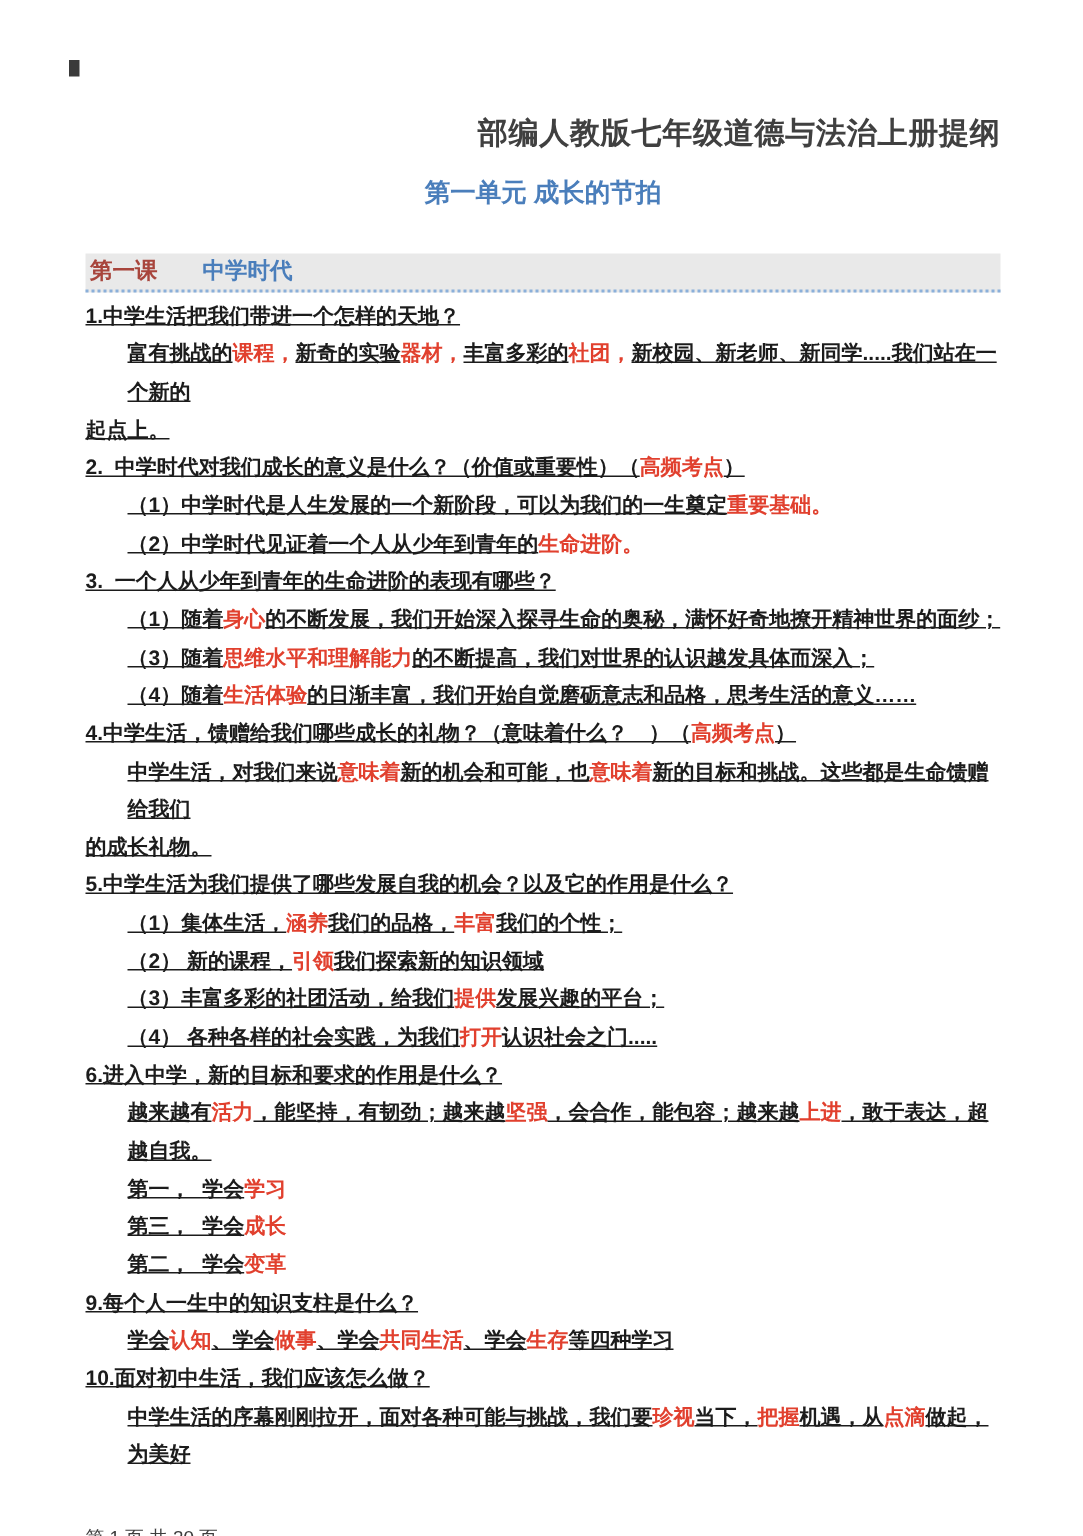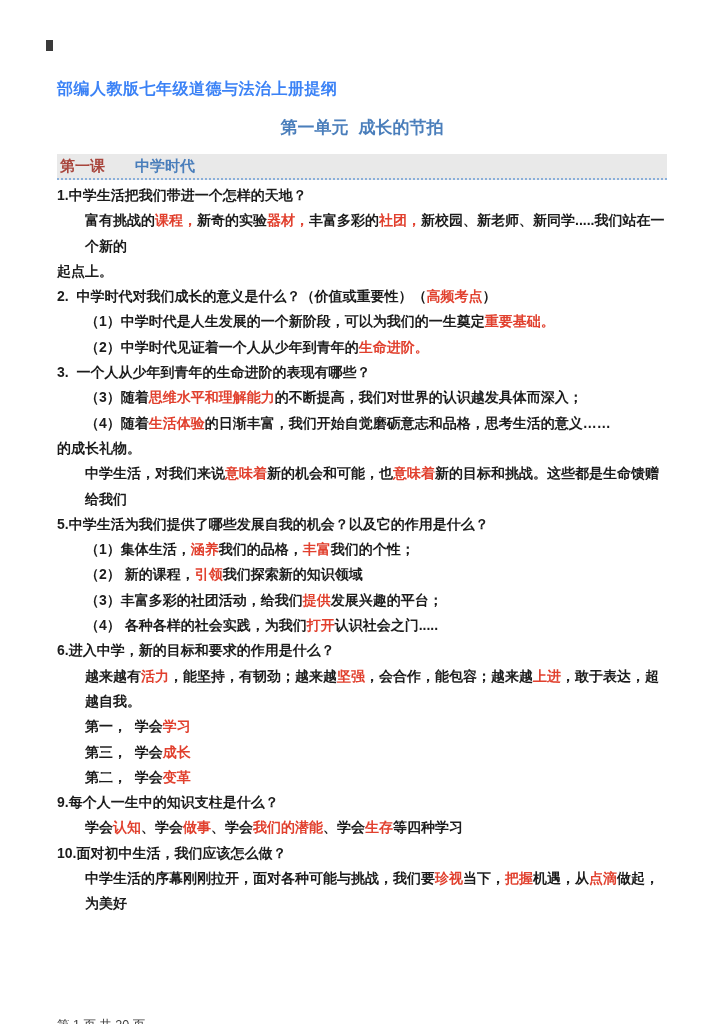--- a/index.html
+++ b/index.html
@@ -27,59 +27,58 @@
     height: 11px;
     background: #3a3a3a;
   }
   .content {
     position: absolute;
     left: 57px;
     top: 78px;
     width: 610px;
   }
   .doc-title {
-    text-align: left;
-    font-size: 16px;
+    text-align: right;
+    font-size: 20px;
     font-weight: 700;
-    color: #3b82f6;
+    color: #404040;
     line-height: 22px;
     letter-spacing: 0.5px;
   }
   .doc-subtitle {
     text-align: center;
     font-size: 17px;
     font-weight: 700;
     color: var(--blue);
     margin-top: 17px;
     line-height: 24px;
-    font-family: Liberation Mono, monospace;
   }
   .lesson-bar {
-    margin-top: 13px;
+    margin-top: 28px;
     background: var(--header-bg);
     border-bottom: 2px dotted var(--border-blue);
     padding: 1px 3px 2px 3px;
     font-size: 15px;
     font-weight: 700;
     line-height: 21px;
     white-space: pre-wrap;
   }
   .lesson-num { color: var(--darkred); }
   .lesson-topic { color: var(--blue); margin-left: 30px; }
   .doc-body { margin-top: 3px; }
   .doc-line {
     font-size: 14px;
     font-weight: 600;
     line-height: 25.3px;
     color: var(--text);
     white-space: pre-wrap;
   }
   .doc-line.ind { padding-left: 28px; }
   .seg.c-r { color: var(--red); }
-  .seg.c-k { color: var(--text); }
+  .seg.c-k { color: var(--text); text-decoration: underline; }
   .page-footer {
     position: absolute;
     left: 57px;
     top: 1017px;
     font-size: 12.5px;
     color: #3d3d3d;
     font-weight: 500;
   }
 </style>
 </head>
@@ -92,34 +91,36 @@
   <div class="doc-subtitle">第一单元 成长的节拍</div>
   <div class="lesson-bar"><span class="lesson-num">第一课</span><span class="lesson-topic">中学时代</span></div>
   <div class="doc-body">
       <div class="doc-line"><span class="seg c-k">1.中学生活把我们带进一个怎样的天地？</span></div>
       <div class="doc-line ind"><span class="seg c-k">富有挑战的</span><span class="seg c-r">课程，</span><span class="seg c-k">新奇的实验</span><span class="seg c-r">器材，</span><span class="seg c-k">丰富多彩的</span><span class="seg c-r">社团，</span><span class="seg c-k">新校园、新老师、新同学.....我们站在一个新的</span></div>
       <div class="doc-line"><span class="seg c-k">起点上。</span></div>
       <div class="doc-line"><span class="seg c-k">2.  中学时代对我们成长的意义是什么？（价值或重要性）（</span><span class="seg c-r">高频考点</span><span class="seg c-k">）</span></div>
       <div class="doc-line ind"><span class="seg c-k">（1）中学时代是人生发展的一个新阶段，可以为我们的一生奠定</span><span class="seg c-r">重要基础。</span></div>
       <div class="doc-line ind"><span class="seg c-k">（2）中学时代见证着一个人从少年到青年的</span><span class="seg c-r">生命进阶。</span></div>
       <div class="doc-line"><span class="seg c-k">3.  一个人从少年到青年的生命进阶的表现有哪些？</span></div>
+      <div class="doc-line ind"><span class="seg c-k">（1）随着</span><span class="seg c-r">身心</span><span class="seg c-k">的不断发展，我们开始深入探寻生命的奥秘，满怀好奇地撩开精神世界的面纱；</span></div>
       <div class="doc-line ind"><span class="seg c-k">（3）随着</span><span class="seg c-r">思维水平和理解能力</span><span class="seg c-k">的不断提高，我们对世界的认识越发具体而深入；</span></div>
       <div class="doc-line ind"><span class="seg c-k">（4）随着</span><span class="seg c-r">生活体验</span><span class="seg c-k">的日渐丰富，我们开始自觉磨砺意志和品格，思考生活的意义……</span></div>
+      <div class="doc-line"><span class="seg c-k">4.中学生活，馈赠给我们哪些成长的礼物？（意味着什么？　）（</span><span class="seg c-r">高频考点</span><span class="seg c-k">）</span></div>
+      <div class="doc-line ind"><span class="seg c-k">中学生活，对我们来说</span><span class="seg c-r">意味着</span><span class="seg c-k">新的机会和可能，也</span><span class="seg c-r">意味着</span><span class="seg c-k">新的目标和挑战。这些都是生命馈赠给我们</span></div>
       <div class="doc-line"><span class="seg c-k">的成长礼物。</span></div>
-      <div class="doc-line ind"><span class="seg c-k">中学生活，对我们来说</span><span class="seg c-r">意味着</span><span class="seg c-k">新的机会和可能，也</span><span class="seg c-r">意味着</span><span class="seg c-k">新的目标和挑战。这些都是生命馈赠给我们</span></div>
       <div class="doc-line"><span class="seg c-k">5.中学生活为我们提供了哪些发展自我的机会？以及它的作用是什么？</span></div>
       <div class="doc-line ind"><span class="seg c-k">（1）集体生活，</span><span class="seg c-r">涵养</span><span class="seg c-k">我们的品格，</span><span class="seg c-r">丰富</span><span class="seg c-k">我们的个性；</span></div>
       <div class="doc-line ind"><span class="seg c-k">（2） 新的课程，</span><span class="seg c-r">引领</span><span class="seg c-k">我们探索新的知识领域</span></div>
       <div class="doc-line ind"><span class="seg c-k">（3）丰富多彩的社团活动，给我们</span><span class="seg c-r">提供</span><span class="seg c-k">发展兴趣的平台；</span></div>
       <div class="doc-line ind"><span class="seg c-k">（4） 各种各样的社会实践，为我们</span><span class="seg c-r">打开</span><span class="seg c-k">认识社会之门.....</span></div>
       <div class="doc-line"><span class="seg c-k">6.进入中学，新的目标和要求的作用是什么？</span></div>
       <div class="doc-line ind"><span class="seg c-k">越来越有</span><span class="seg c-r">活力</span><span class="seg c-k">，能坚持，有韧劲；越来越</span><span class="seg c-r">坚强</span><span class="seg c-k">，会合作，能包容；越来越</span><span class="seg c-r">上进</span><span class="seg c-k">，敢于表达，超越自我。</span></div>
       <div class="doc-line ind"><span class="seg c-k">第一，  学会</span><span class="seg c-r">学习</span></div>
       <div class="doc-line ind"><span class="seg c-k">第三，  学会</span><span class="seg c-r">成长</span></div>
       <div class="doc-line ind"><span class="seg c-k">第二，  学会</span><span class="seg c-r">变革</span></div>
       <div class="doc-line"><span class="seg c-k">9.每个人一生中的知识支柱是什么？</span></div>
-      <div class="doc-line ind"><span class="seg c-k">学会</span><span class="seg c-r">认知</span><span class="seg c-k">、学会</span><span class="seg c-r">做事</span><span class="seg c-k">、学会</span><span class="seg c-r">我们的潜能</span><span class="seg c-k">、学会</span><span class="seg c-r">生存</span><span class="seg c-k">等四种学习</span></div>
+      <div class="doc-line ind"><span class="seg c-k">学会</span><span class="seg c-r">认知</span><span class="seg c-k">、学会</span><span class="seg c-r">做事</span><span class="seg c-k">、学会</span><span class="seg c-r">共同生活</span><span class="seg c-k">、学会</span><span class="seg c-r">生存</span><span class="seg c-k">等四种学习</span></div>
       <div class="doc-line"><span class="seg c-k">10.面对初中生活，我们应该怎么做？</span></div>
       <div class="doc-line ind"><span class="seg c-k">中学生活的序幕刚刚拉开，面对各种可能与挑战，我们要</span><span class="seg c-r">珍视</span><span class="seg c-k">当下，</span><span class="seg c-r">把握</span><span class="seg c-k">机遇，从</span><span class="seg c-r">点滴</span><span class="seg c-k">做起，为美好</span></div>
     </div>
 </div>
 
 <div class="page-footer">第 1 页 共 20 页</div>
 
 </body></html>

